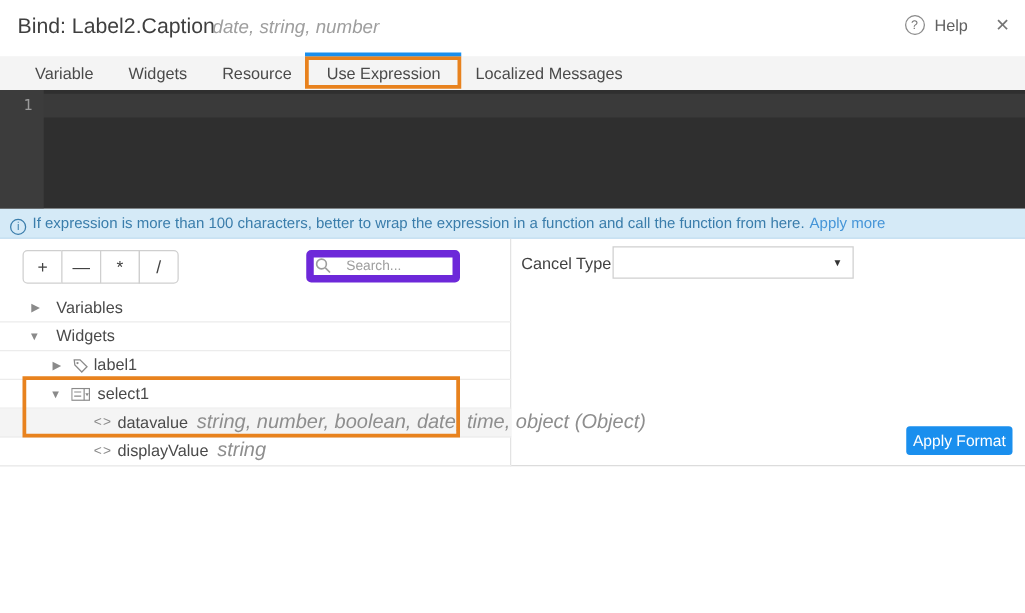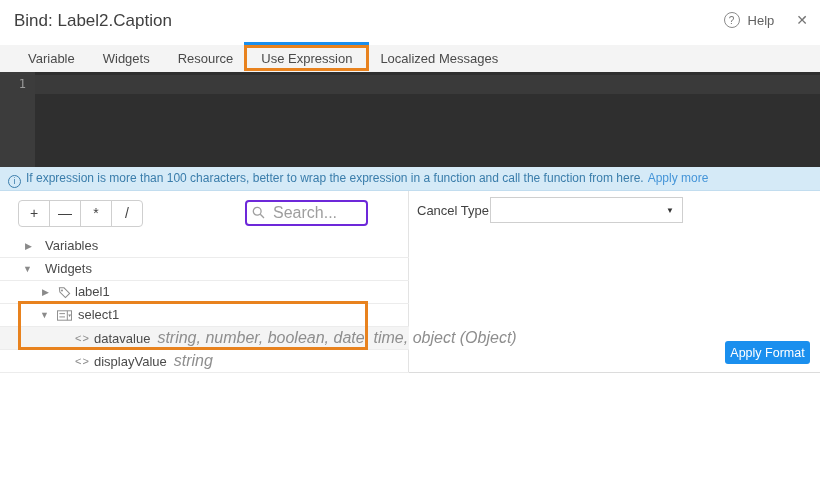--- a/index.html
+++ b/index.html
@@ -50,22 +50,22 @@
   .main { position:absolute; top:191px; left:0; width:820px; height:182px;
     border-bottom:1px solid #dcdcdc; }
   .left-panel { position:absolute; top:0; left:0; width:409px; height:182px;
     border-right:1px solid #e3e3e3; }
   .op-group { position:absolute; left:18px; top:9px; display:flex; }
   .op-btn { width:32px; height:27px; background:#fff; border:1px solid #cfcfcf;
     font-size:14px; color:#424242; margin-left:-1px; text-align:center; line-height:25px; }
   .op-btn:first-child { border-radius:4px 0 0 4px; margin-left:0; }
   .op-btn:last-child { border-radius:0 4px 4px 0; }
   .search-wrap { position:absolute; left:245px; top:9px; width:123px; height:26px; }
-  .search-input { width:100%; height:100%; border:2px solid #6d28d9; border-radius:4px;
-    padding:0 6px 0 26px; font-size:16px; color:#424242; outline:none;
+  .search-input { width:100%; height:100%; border:6px solid #6d28d9; border-radius:4px;
+    padding:0 6px 0 26px; font-size:11px; color:#424242; outline:none;
     font-family:"Liberation Sans", sans-serif; }
   .search-input::placeholder { color:#9e9e9e; }
   .search-icon { position:absolute; left:7px; top:6px; }
   
   .tree { position:absolute; top:44px; left:0; width:409px; }
   .tree-row { position:relative; height:23px; border-bottom:1px solid #ececec;
     font-size:13px; color:#4a4a4a; line-height:22px; white-space:nowrap; }
   .tree-row.selected { background:#f4f4f4; }
   .caret { position:absolute; top:0; font-size:9px; color:#8a8a8a; line-height:22px; }
   .tree-label { position:absolute; top:0; }
@@ -92,20 +92,21 @@
   .bind-btn { left:718px; width:89px; background:#1a8fee; }
   svg { display:block; }
 </style>
 </head>
 <body>
 
 <div class="app">
 
   <div class="header">
     <div class="title">Bind: Label2.Caption</div>
+    <div class="subtitle">date, string, number</div>
     <div class="header-right">
       <span class="help-circle">?</span>
       <span class="help-label">Help</span>
       <span class="close-x">✕</span>
     </div>
   </div>
 
   <div class="tabbar">
     <div class="tab"><span>Variable</span></div>
     <div class="tab"><span>Widgets</span></div>

